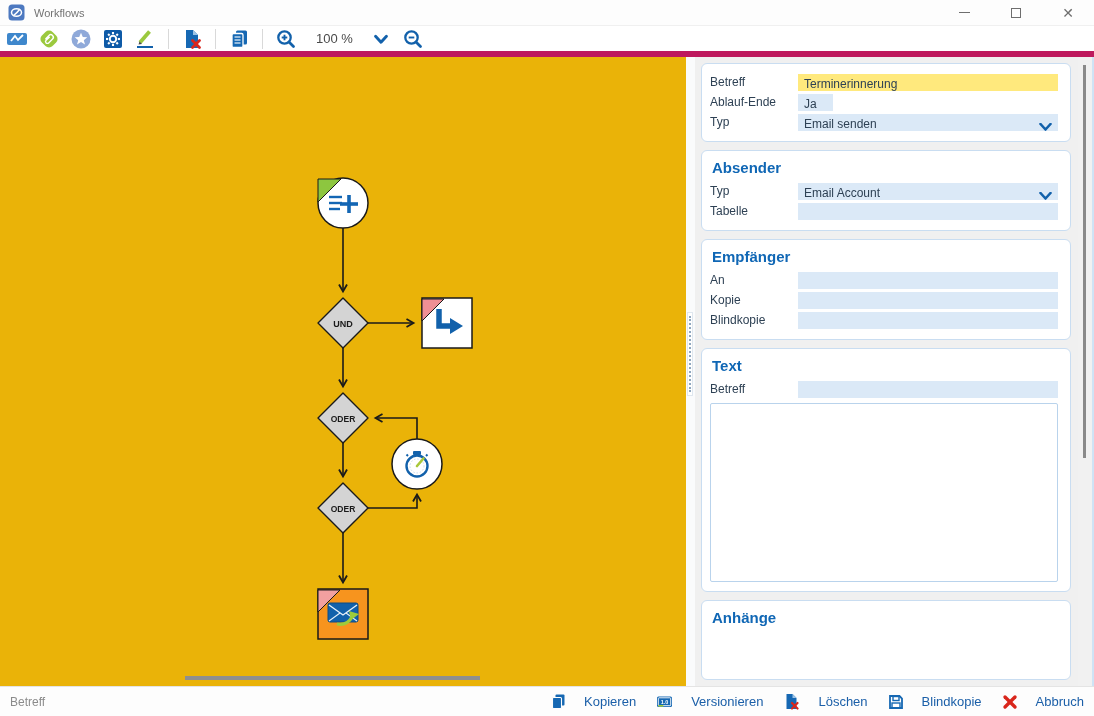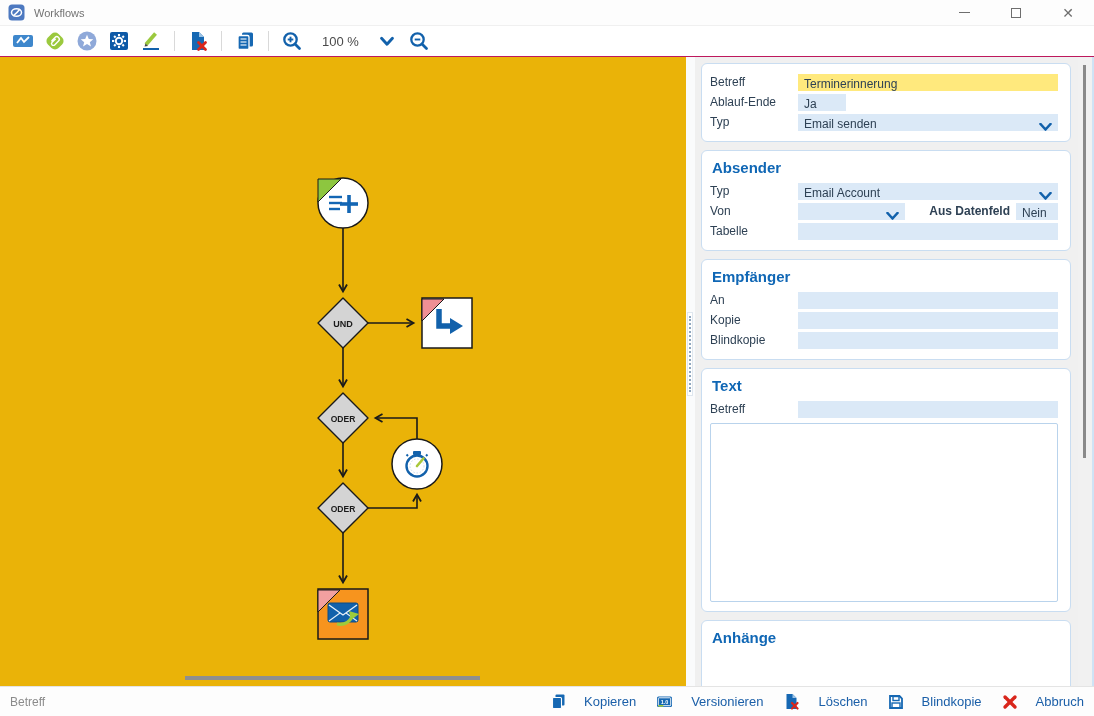--- a/index.html
+++ b/index.html
@@ -11,22 +11,22 @@
     background:#fdfdfd; border-bottom:1px solid #f0f0f0; }
   .app-icon { width:17px; height:17px; margin-right:9px; }
   .win-title { font-size:11px; color:#737373; }
   .win-controls { margin-left:auto; display:flex; height:26px; }
   .win-btn { width:52px; display:flex; align-items:center; justify-content:center; color:#6e6e6e; }
   .glyph-min { width:11px; height:1px; background:#6e6e6e; }
   .glyph-max { width:10px; height:10px; border:1px solid #6e6e6e; }
   .glyph-close { font-size:14px; line-height:1; color:#6e6e6e; }
 
   
-  .toolbar { height:31px; display:flex; align-items:center; padding-left:11px; gap:8px;
-    background:#fff; border-bottom:1px solid #be185d; }
+  .toolbar { height:31px; display:flex; align-items:center; padding-left:5px; gap:8px;
+    background:#fff; border-bottom:6px solid #be185d; }
   .tbtn { width:24px; height:24px; display:flex; align-items:center; justify-content:center; }
   .tsep { width:1px; height:20px; background:#d9d9d9; margin:0 3px; }
   .zoom-label { font-size:13px; color:#4a4a4a; margin:0 8px 0 10px; }
 
   
   .main { display:flex; height:629px; background:#f0f0f0; border-right:2px solid #cfe3f5; }
   .canvas { flex:1; position:relative; background:#eab308; overflow:hidden; }
   .canvas svg.flow { position:absolute; left:0; top:0; }
   svg text { font-family:"Liberation Sans", sans-serif; }
   .hscroll-thumb { position:absolute; left:185px; top:619px; width:295px; height:4px; background:#8f8f8f; }
@@ -38,21 +38,21 @@
 
   .panel { width:380px; padding:6px 4px 0 6px; overflow:hidden; background:#f0f0f0; }
   .card { background:#fff; border:1px solid #c9ddf1; border-radius:6px;
     padding:8px 12px 9px 8px; margin-bottom:8px; }
   .card h2 { font-size:15px; font-weight:700; color:#1067b5; margin:0 0 5px 2px; }
   .row { display:flex; align-items:center; height:20px; }
   .lbl { width:88px; flex:none; font-size:12px; color:#2e4154; }
   .field { flex:1; height:17px; background:#dbe9f7; display:flex; align-items:flex-end;
     padding:0 6px; font-size:12px; color:#2e4154; overflow:hidden; }
   .field.yellow { background:#ffe97d; }
-  .field.w-small { flex:none; width:48px; }
+  .field.w-small { flex:none; width:35px; }
   .field.w-nein { flex:none; width:42px; }
   .field.dropdown { justify-content:space-between; }
   .field.dd-von { flex:none; width:107px; justify-content:flex-end; }
   .aux-lbl { margin-left:auto; font-size:12px; font-weight:700; color:#2e4154; padding-right:6px; }
   .chev { flex:none; }
   .textbody { margin-top:4px; height:179px; width:100%; background:#fff;
     border:1px solid #b9d3ec; border-radius:2px; font-size:12px; color:#2e4154; padding:4px; }
   .card.anhaenge { min-height:80px; }
 
   .vscroll { width:14px; background:#f1f1f1; position:relative; margin-left:3px; }
@@ -302,33 +302,20 @@
       <div class="row">
         <span class="lbl">Typ</span>
         <div class="field dropdown">
           <span>Email Account</span>
           <svg class="chev" width="13" height="8" viewBox="0 0 13 8">
             <polyline points="1.5,1 6.5,6.5 11.5,1" fill="none" stroke="#1261ab" stroke-width="2.6" stroke-linejoin="round" stroke-linecap="round"></polyline>
           </svg>
         </div>
       </div>
       <div class="row">
-        <span class="lbl">Von</span>
-        <div class="field dd-von">
-          <span></span>
-          <svg class="chev" width="13" height="8" viewBox="0 0 13 8">
-            <polyline points="1.5,1 6.5,6.5 11.5,1" fill="none" stroke="#1261ab" stroke-width="2.6" stroke-linejoin="round" stroke-linecap="round"></polyline>
-          </svg>
-        </div>
-        <span class="aux-lbl">Aus Datenfeld</span>
-        <div class="field w-nein">
-          <span>Nein</span>
-        </div>
-      </div>
-      <div class="row">
         <span class="lbl">Tabelle</span>
         <div class="field">
           <span></span>
         </div>
       </div>
     </section>
 
     <section class="card">
       <h2>Empfänger</h2>
       <div class="row">

